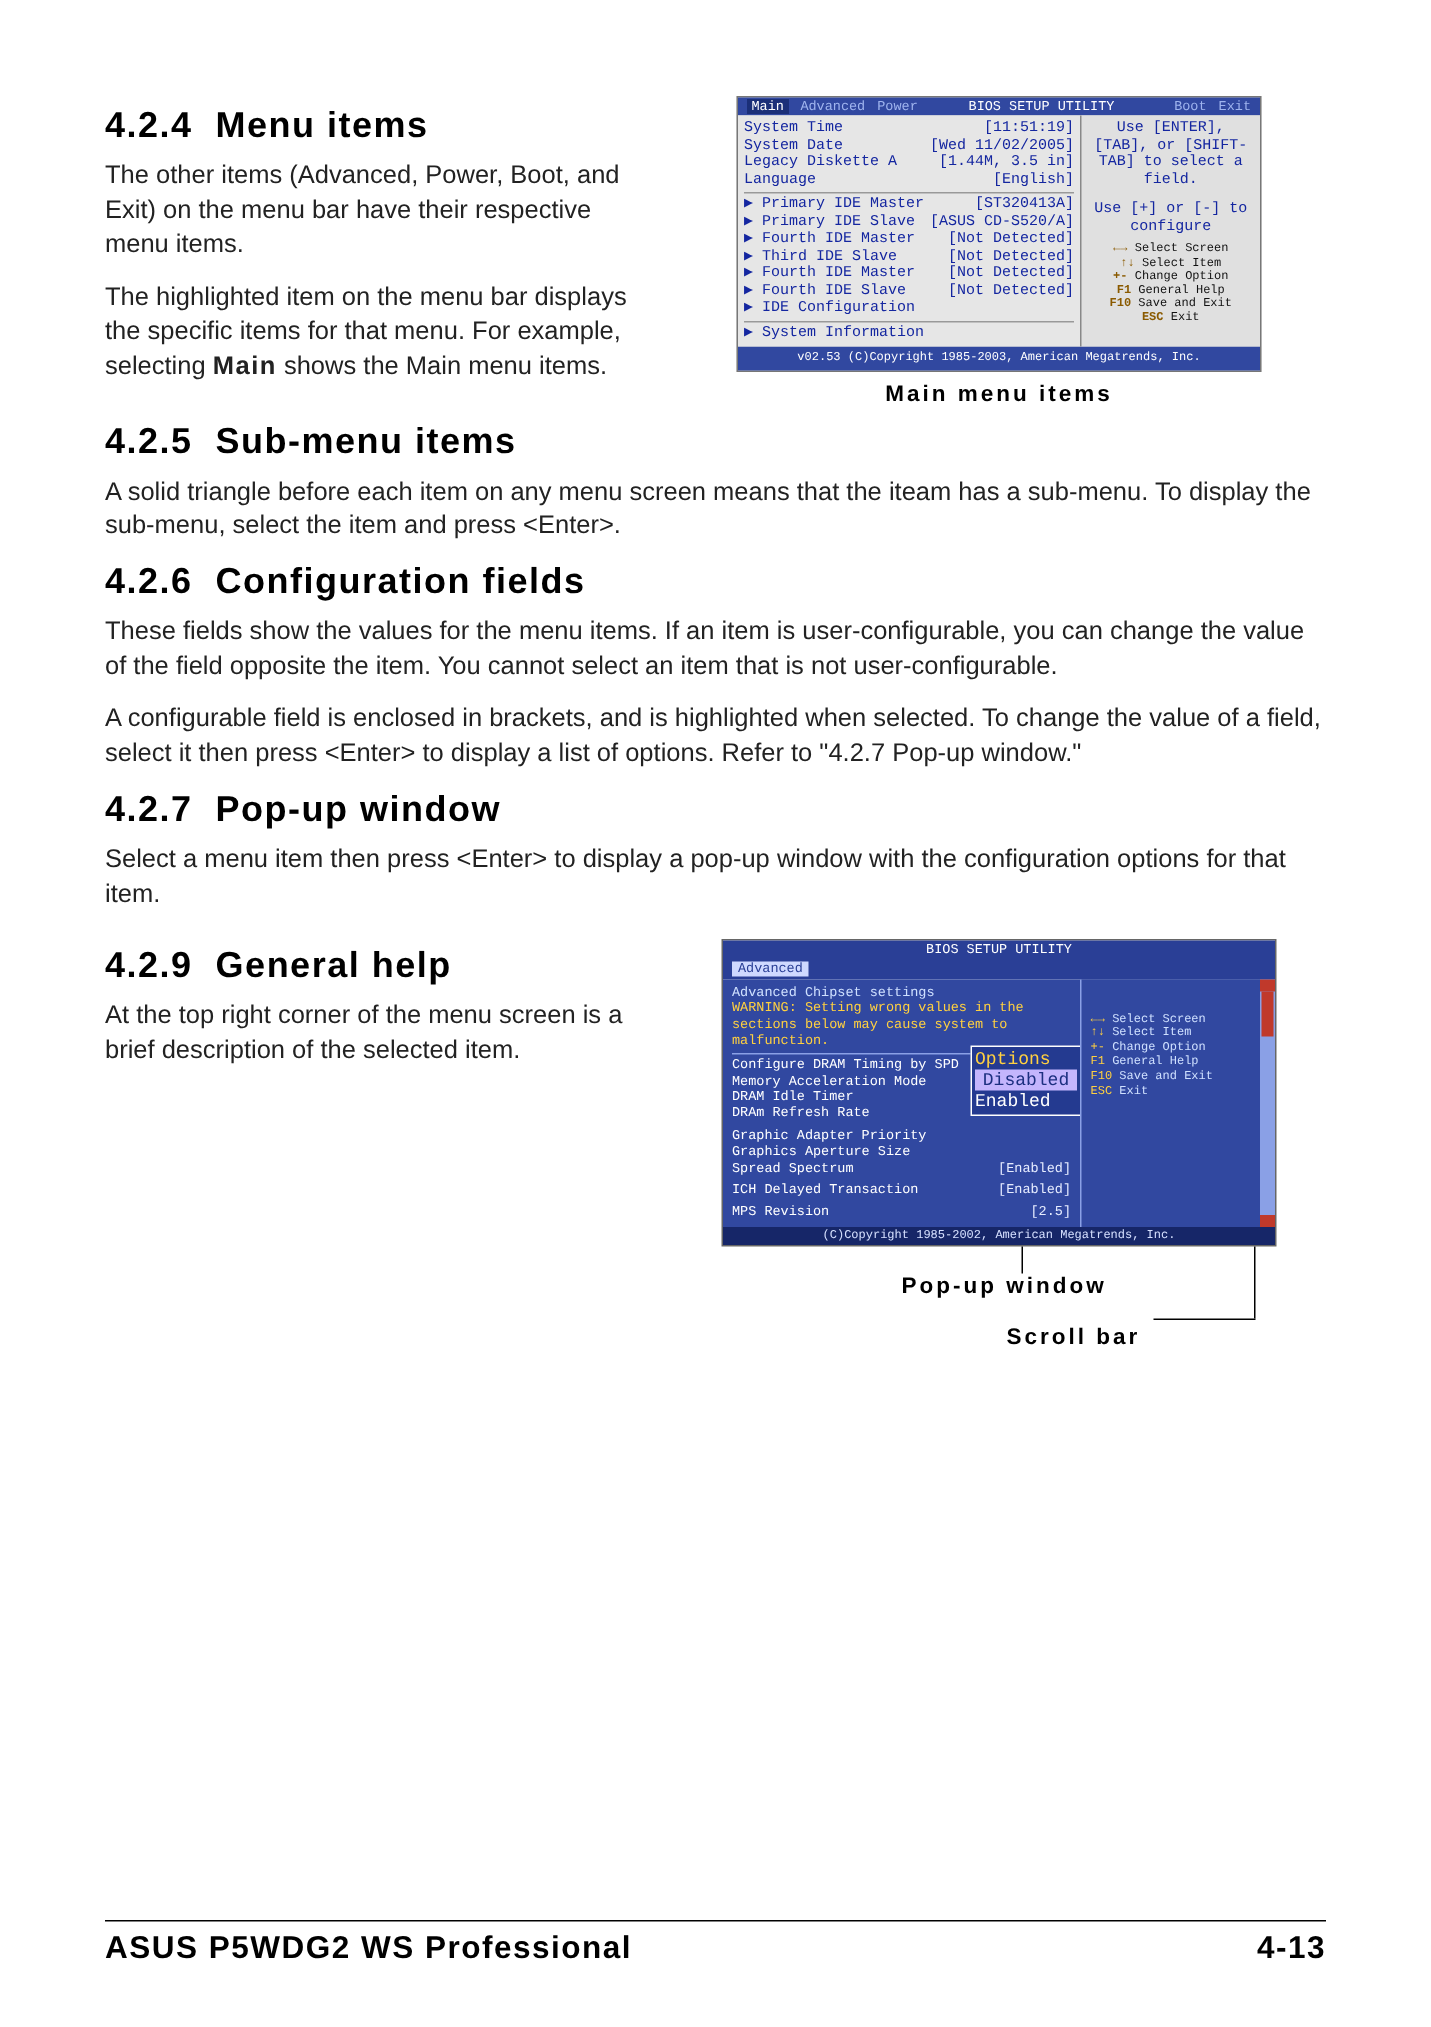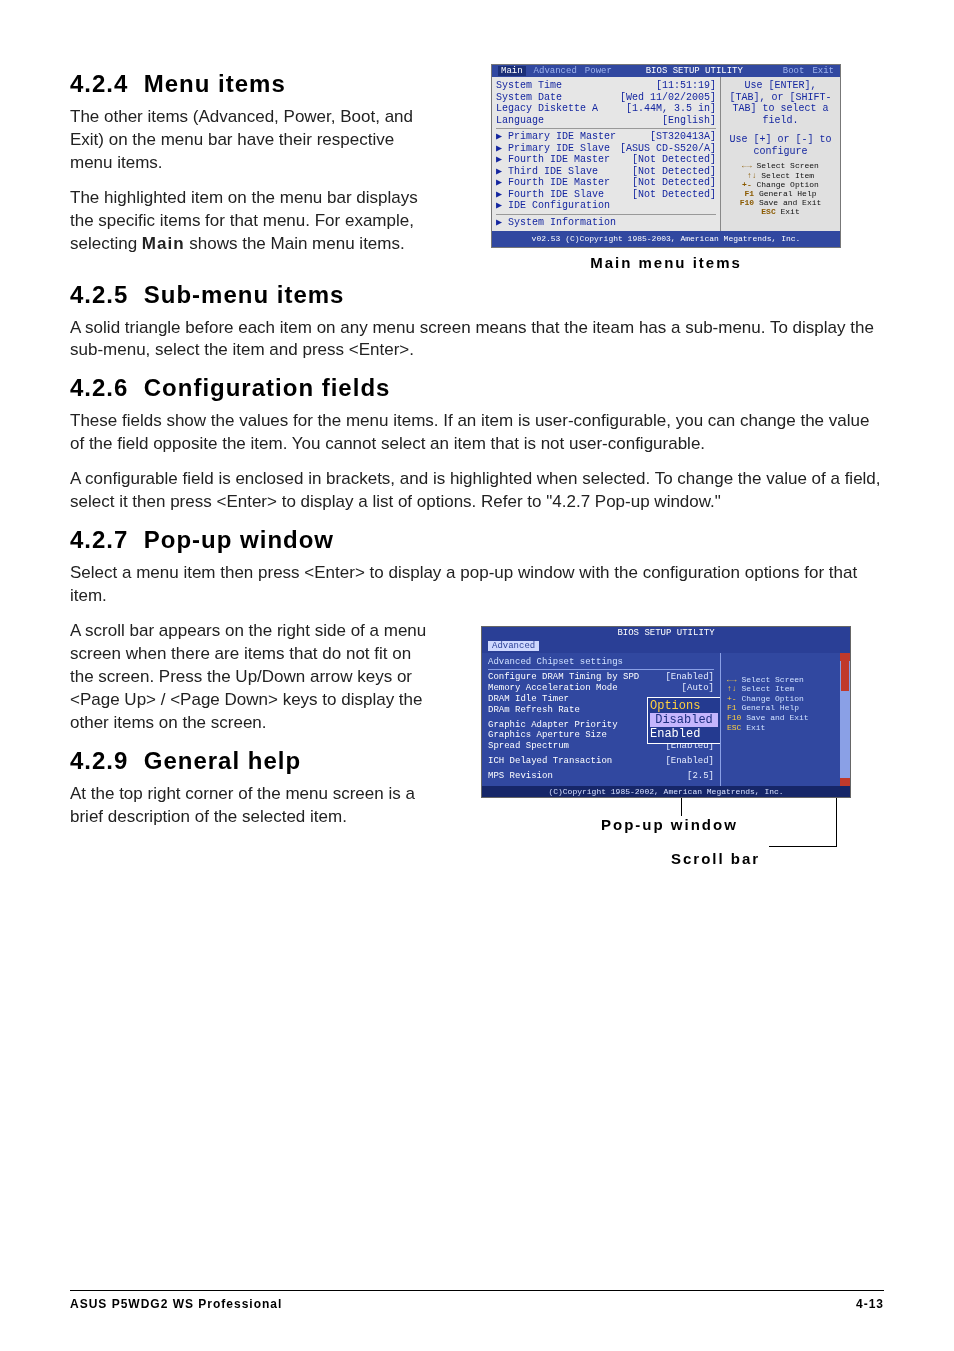--- a/index.html
+++ b/index.html
@@ -208,21 +208,21 @@
   .page-footer {
     position:absolute;
     left:70px; right:70px; bottom:40px;
     border-top:1px solid #000;
     padding-top:6px;
     display:flex;
     justify-content:space-between;
     font-family:"Trebuchet MS", Arial, sans-serif;
     font-weight:bold;
     letter-spacing:1px;
-    font-size:12px;
+    font-size:21px;
   }
   b.inline { font-weight:bold; letter-spacing:1px; }
 </style>
 </head>
 <body>
 
 <div class="row-top">
   <div class="col-left-narrow">
     <div class="section-heading">
       <span>4.2.4</span>&nbsp;&nbsp;<span>Menu items</span>
@@ -294,35 +294,35 @@
 <p class="para">These fields show the values for the menu items. If an item is user-configurable, you can change the value of the field opposite the item. You cannot select an item that is not user-configurable.</p>
 <p class="para">A configurable field is enclosed in brackets, and is highlighted when selected. To change the value of a field, select it then press &lt;Enter&gt; to display a list of options. Refer to "4.2.7 Pop-up window."</p>
 
 <div class="section-heading">
   <span>4.2.7</span>&nbsp;&nbsp;<span>Pop-up window</span>
 </div>
 <p class="para">Select a menu item then press &lt;Enter&gt; to display a pop-up window with the configuration options for that item.</p>
 
 <div class="row-bottom">
   <div class="col-left-narrow">
-    <p class="para">A scroll bar appears on the right side of a menu screen when there are items that do not fit on the screen. Press the Up/Down arrow keys or &lt;Page Up&gt; / &lt;Page Down&gt; keys to display the other items on the screen.</p>
 
     <div class="section-heading">
       <span>4.2.9</span>&nbsp;&nbsp;<span>General help</span>
     </div>
     <p class="para">At the top right corner of the menu screen is a brief description of the selected item.</p>
   </div>
 
   <div class="col-right-fig2">
     <div class="bios-win2">
       <div class="bios-titlebar2">BIOS SETUP UTILITY</div>
       <div class="bios-tabbar2"><span class="sel2">Advanced</span></div>
       <div class="bios-body2">
         <div class="bios-left2">
           <div style="color:#cfe0ff">Advanced Chipset settings</div>
+          <div class="warn">WARNING: Setting wrong values in the sections below may cause system to malfunction.</div>
           <div style="border-top:1px solid #8aa0e6; margin:2px 0;"></div>
           <div class="bios-row"><span>Configure DRAM Timing by SPD</span><span class="enab">[Enabled]</span></div>
           <div class="bios-row"><span>Memory Acceleration Mode</span><span class="enab">[Auto]</span></div>
           <div class="bios-row"><span>DRAM Idle Timer</span></div>
           <div class="bios-row"><span>DRAm Refresh Rate</span></div>
           <div style="height:4px"></div>
           <div class="bios-row"><span>Graphic Adapter Priority</span></div>
           <div class="bios-row"><span>Graphics Aperture Size</span></div>
           <div class="bios-row"><span>Spread Spectrum</span><span class="enab">[Enabled]</span></div>
           <div style="height:4px"></div>

